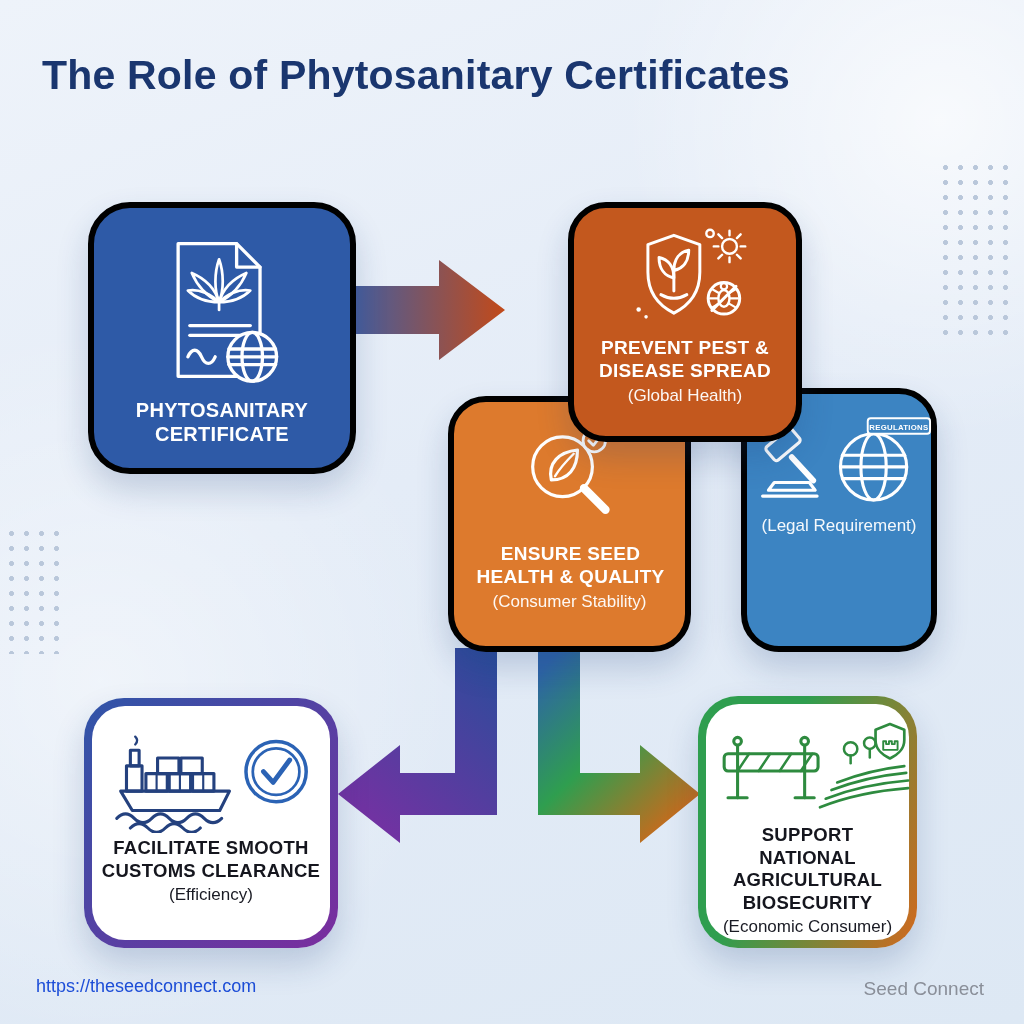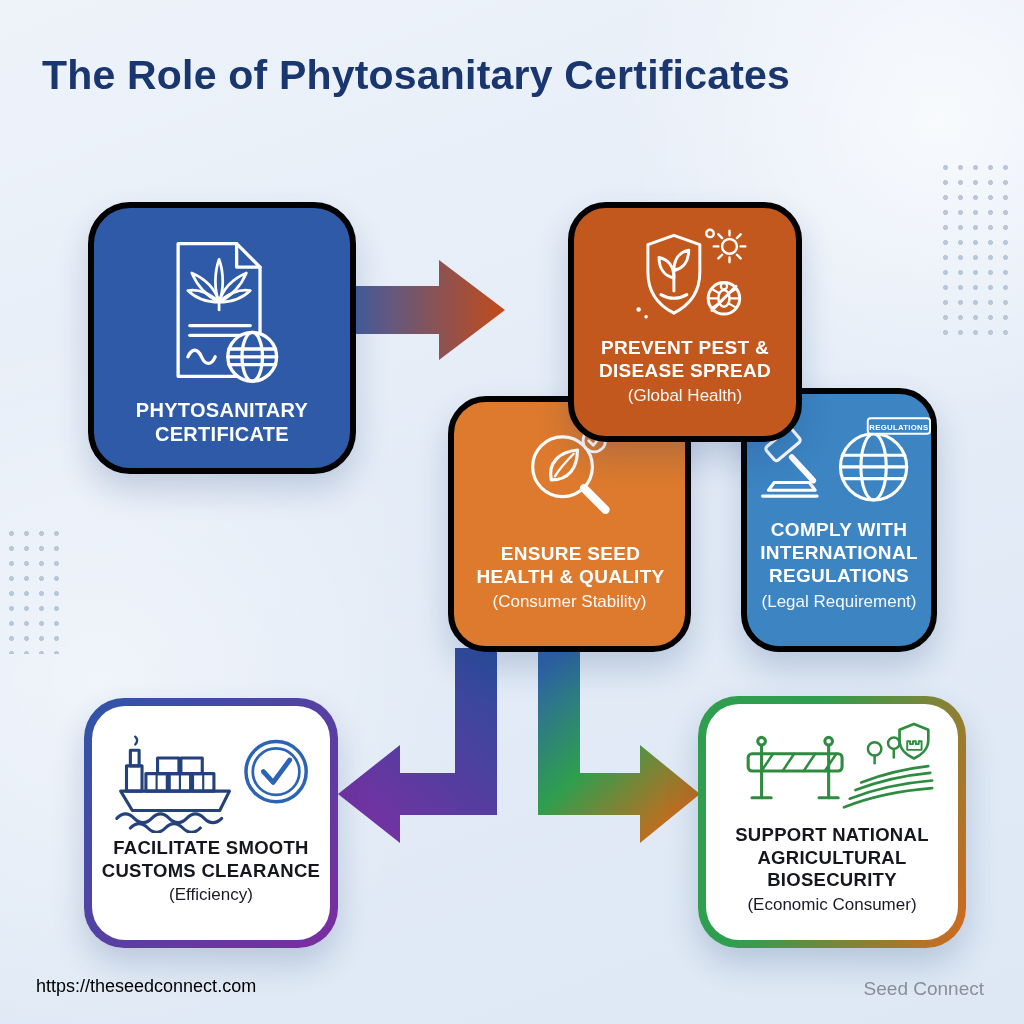--- a/index.html
+++ b/index.html
@@ -55,32 +55,32 @@
   .card-regulations { left:702px; top:388px; width:196px; height:264px; z-index:4;
     background:var(--card-regulations-bg,#3c84c2); border-radius:38px; padding-top:20px;margin-left:39px; }
   .card-regulations .card-title { margin-top:6px; }
 
   .card-outline {
     position:absolute; z-index:3; border-radius:40px; padding:8px;
     box-shadow:0 16px 32px rgba(27,58,120,0.20);
   }
   .card-outline-customs { left:84px; top:698px; width:254px; height:250px;
     background:linear-gradient(135deg, var(--customs-border-from,#2f55a8), var(--customs-border-to,#7b2d9e)); }
-  .card-outline-biosecurity { left:698px; top:696px; width:268px; height:252px;
+  .card-outline-biosecurity { left:698px; top:696px; width:219px; height:252px;
     background:linear-gradient(110deg, var(--biosecurity-border-from,#2f9e4f) 35%, var(--biosecurity-border-to,#d2691e)); }
   .card-inner {
     width:100%; height:100%; background:#ffffff; border-radius:33px;
     display:flex; flex-direction:column; align-items:center; text-align:center;
     padding-top:15px;
   }
   .card-inner .card-title { color:#15161e; font-size:18.5px; margin-top:4px; padding:0 6px; }
   .card-inner .card-sub { color:#1a1b24; margin-top:2px; }
 
   .footer-url { position:absolute; left:36px; top:976px; z-index:2;
-    font-size:18px; color:#000000; }
+    font-size:18px; color:#1d4ed8; }
   .footer-brand { position:absolute; right:40px; top:978px; z-index:2;
     font-size:19px; color:#8a8f99; }
 </style>
 </head>
 <body>
 
 <div class="blob blob-tr"></div>
 <div class="blob blob-ml"></div>
 <div class="dots dots-tr"></div>
 <div class="dots dots-left"></div>
@@ -191,21 +191,20 @@
       <rect x="124" y="4" width="64" height="16" rx="3" fill="#3c84c2" stroke-width="2"></rect>
       <text x="156" y="16" text-anchor="middle" font-size="8" letter-spacing="0.3" fill="#ffffff" stroke="none" font-family="Liberation Sans, sans-serif" font-weight="bold">REGULATIONS</text>
     </g>
     <g>
       <rect x="20" y="22" width="34" height="18" rx="3" transform="rotate(-40 37 31)"></rect>
       <path d="M46,44 L68,68" stroke-width="6"></path>
       <path d="M28,70 h36 l6,8 h-48 Z"></path>
       <path d="M16,84 h56"></path>
     </g>
   </svg>
-  <div class="card-title">COMPLY WITH INTERNATIONAL REGULATIONS</div>
   <div class="card-sub">(Legal Requirement)</div>
 </div>
 
 <div class="card-outline card-outline-customs">
   <div class="card-inner">
     <svg width="204" height="112" viewBox="0 0 210 115" fill="none" stroke="#24417e" stroke-width="3.2" stroke-linecap="round" stroke-linejoin="round">
       <g>
         <path d="M12,72 H124 L114,92 H24 Z"></path>
         <rect x="38" y="54" width="22" height="18"></rect>
         <rect x="62" y="54" width="22" height="18"></rect>

